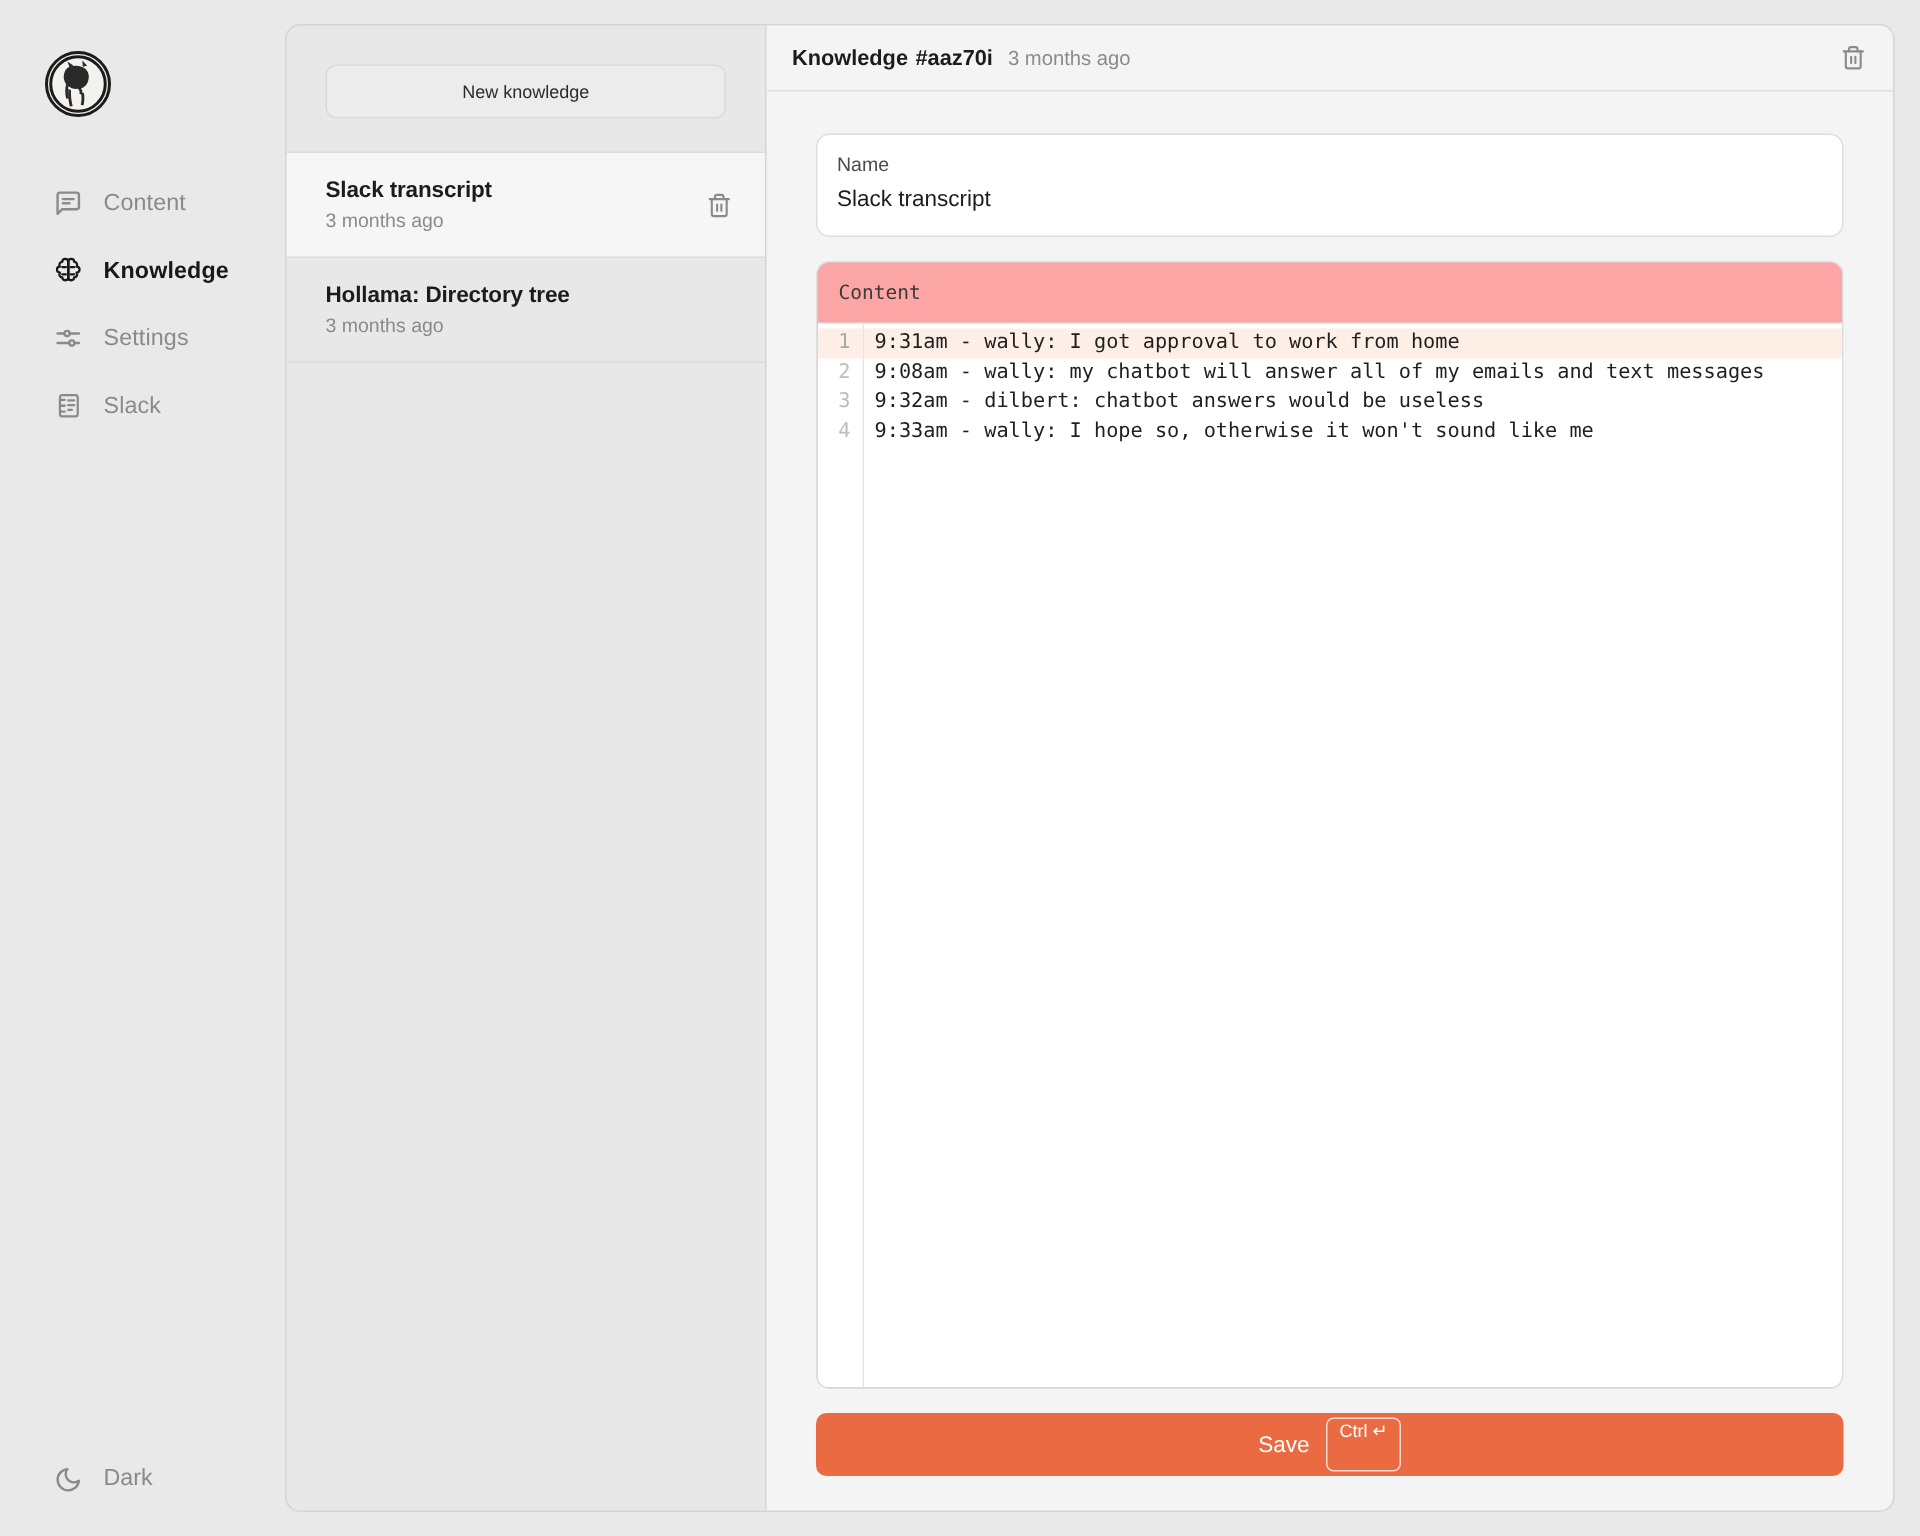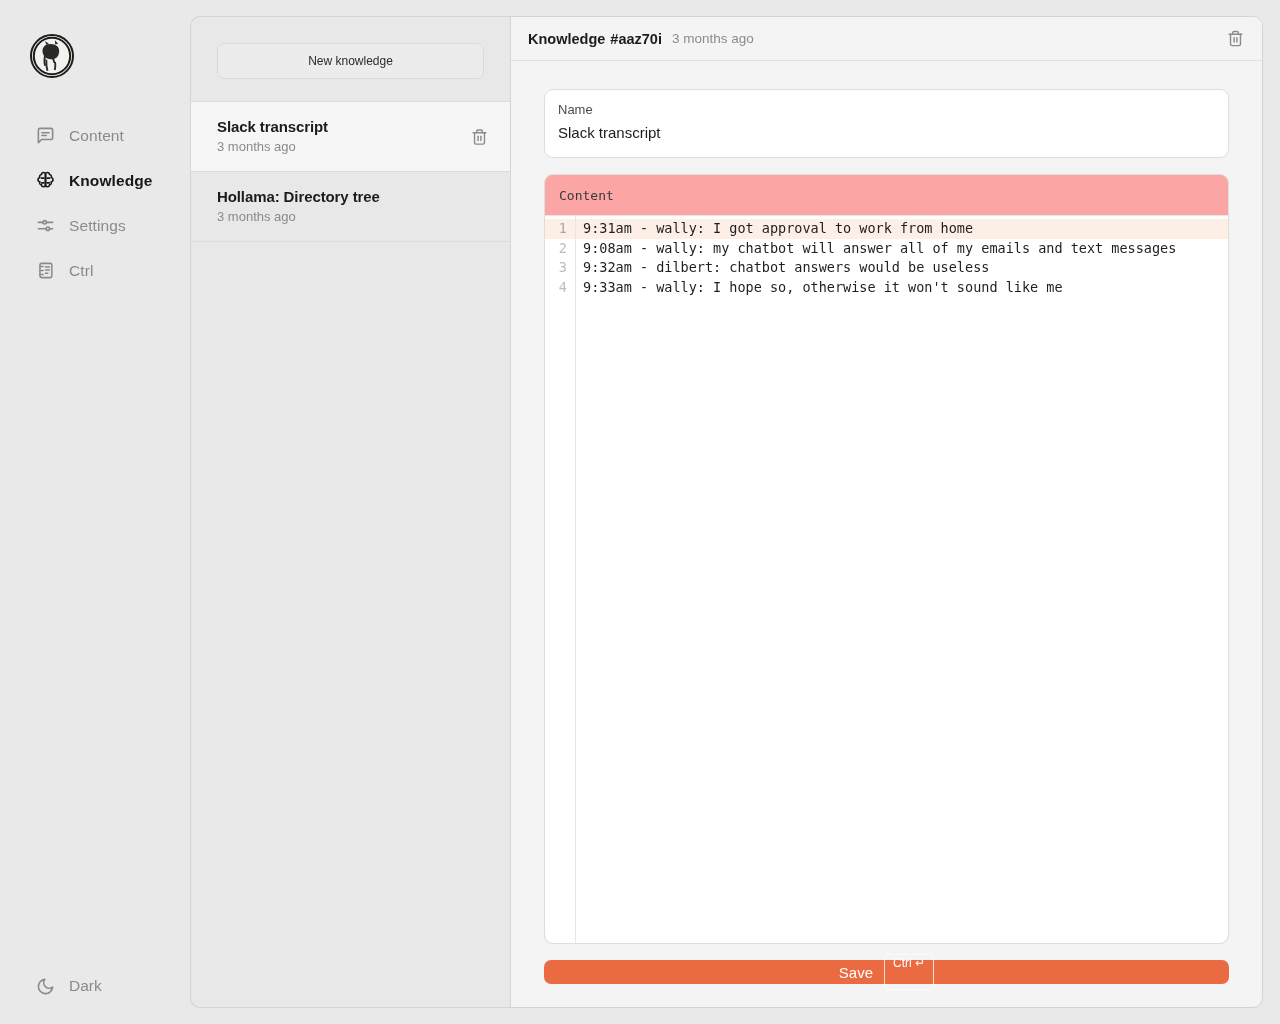--- a/index.html
+++ b/index.html
@@ -172,21 +172,21 @@
     overflow: hidden;
   }
   .code .cl {
     height: 19.6px; padding-left: 7px;
     color: #1f1f1f; white-space: pre;
   }
   .code .cl.active { background: #fdeee6; }
 
   .save-wrap { flex: 0 0 auto; padding: 16px 33px 23px 33px; }
   .save-btn {
-    width: 100%; height: 24px;
+    width: 100%; height: 42px;
     background: #ea6a42; border: none; border-radius: 7px;
     display: flex; align-items: center; justify-content: center; gap: 11px;
     cursor: pointer;
   }
   .save-label { color: #fff; font-size: 15px; }
   .save-kbd {
     color: #fff; font-size: 12px;
     border: 1px solid rgba(255,255,255,.75);
     border-radius: 5px; padding: 2px 8px 18px 8px;
     line-height: 1.15;
@@ -260,21 +260,21 @@
           <svg viewBox="0 0 24 24" fill="none" stroke="currentColor" stroke-width="1.9" stroke-linecap="round" stroke-linejoin="round">
             <rect x="5" y="3" width="15" height="18" rx="2"></rect>
             <line x1="5" y1="7" x2="9" y2="7"></line>
             <line x1="5" y1="12" x2="9" y2="12"></line>
             <line x1="5" y1="17" x2="9" y2="17"></line>
             <line x1="12" y1="7.5" x2="17" y2="7.5"></line>
             <line x1="12" y1="11.5" x2="17" y2="11.5"></line>
             <line x1="12" y1="15.5" x2="15" y2="15.5"></line>
           </svg>
         </span>
-        <span>Ctrl</span>
+        <span>Slack</span>
       </div>
 
     </div>
 
     <div class="nav-foot">
       <span class="ico">
         <svg viewBox="0 0 24 24" width="19" height="19" fill="none" stroke="currentColor" stroke-width="2" stroke-linecap="round" stroke-linejoin="round">
           <path d="M21 12.8A9 9 0 1 1 11.2 3a7 7 0 0 0 9.8 9.8z"></path>
         </svg>
       </span>

